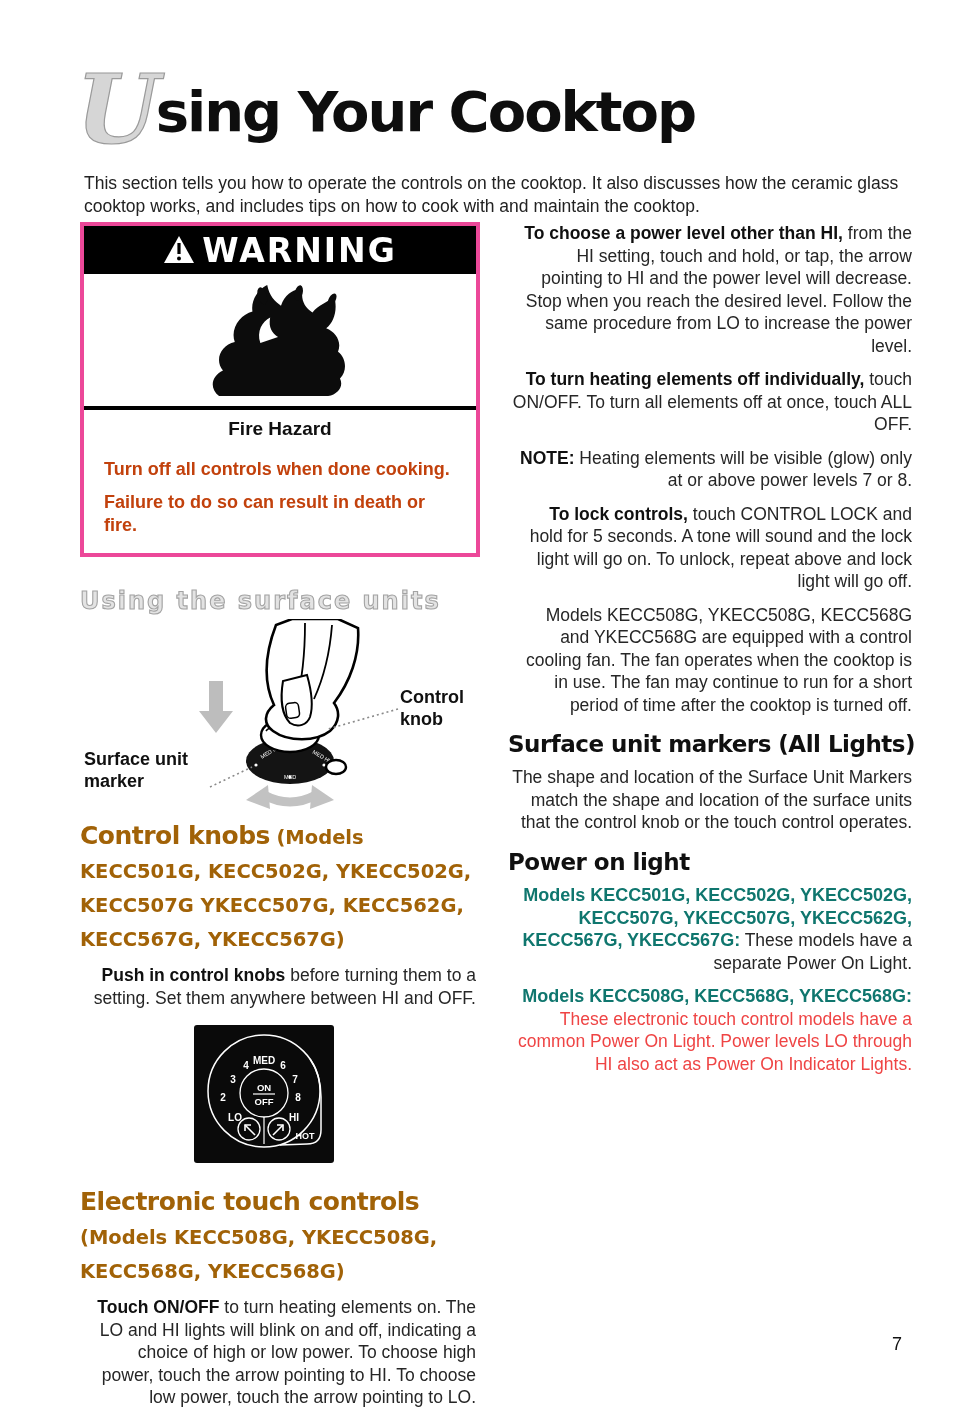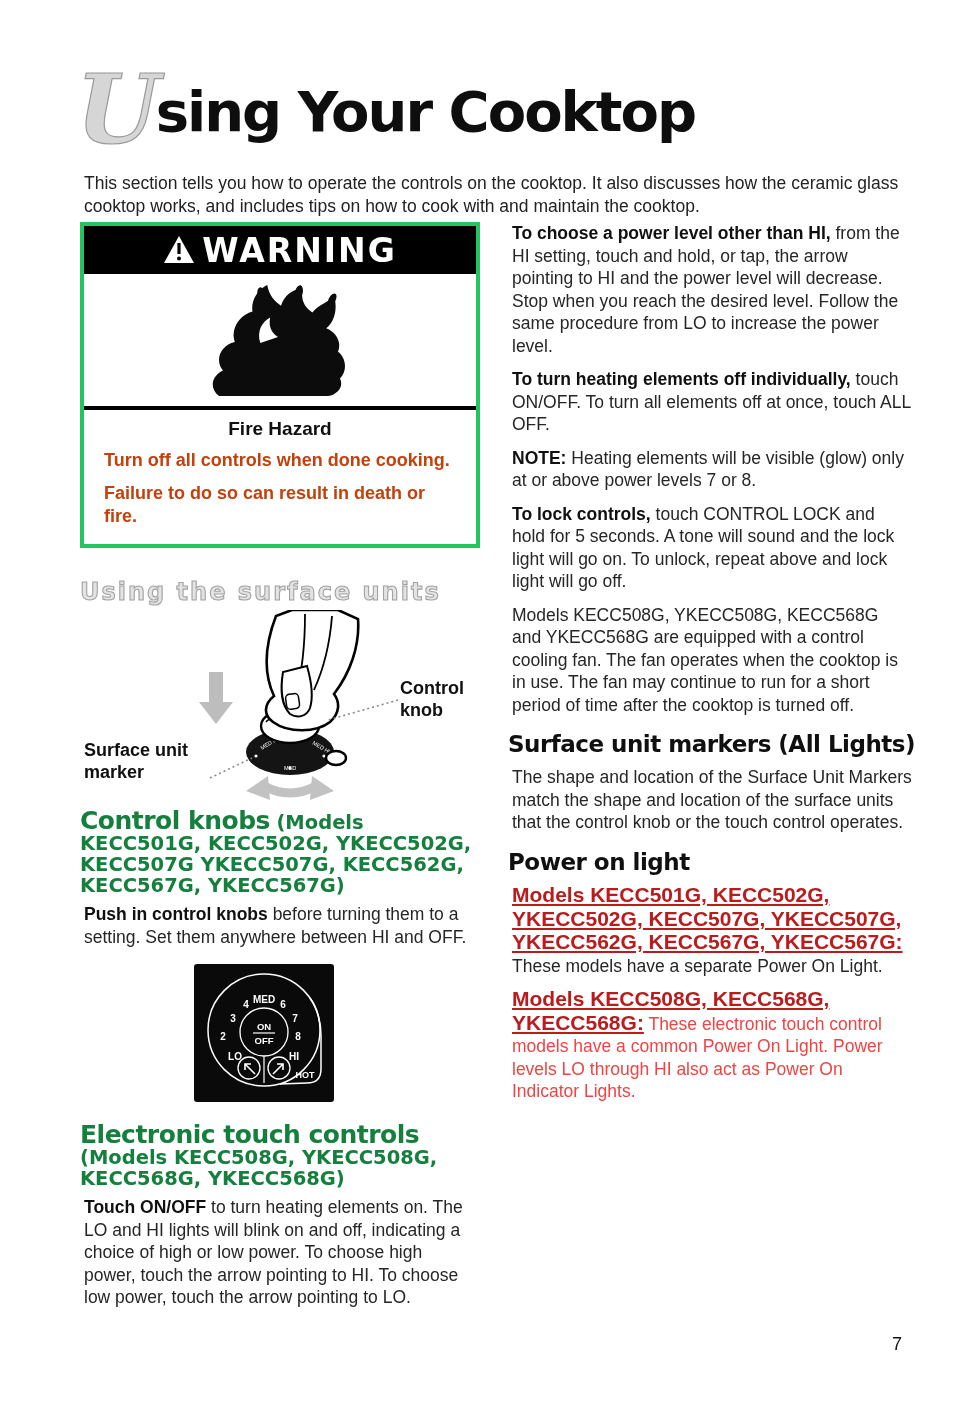--- a/index.html
+++ b/index.html
@@ -15,50 +15,50 @@
   .title .rest{
     font-family:"DejaVu Sans",sans-serif;font-weight:bold;font-size:56px;
     letter-spacing:-2px;color:#0e0e0e;}
   .intro{position:absolute;left:80px;top:168px;width:840px;font-size:17.5px;line-height:1.32;color:#222;}
 
   
   .col-left{position:absolute;left:80px;top:222px;width:400px;}
   .col-right{position:absolute;left:508px;top:218px;width:408px;}
 
   p{margin:4px;}
-  .para{font-size:17.5px;line-height:22.5px;color:#262626;margin-bottom:11px;}
+  .para{font-size:17.5px;line-height:22.5px;color:#262626;margin-bottom:11px;text-align:right;}
   .lead{font-weight:bold;color:#101010;}
-  .models-lead{font-weight:bold;color:#b91c1c;font-size:21px;text-decoration:underline;}
+  .models-lead{font-weight:bold;color:#0f766e;font-size:18px;}
   .faded{color:#ef4444;}
 
   .sec-heading{font-family:"DejaVu Sans",sans-serif;font-weight:bold;color:#101010;
     font-size:23px;line-height:1.1;margin:16px 0 9px 0;letter-spacing:-0.5px;}
 
   
-  .warn-box{border:4px solid #22c55e;background:#fff;}
+  .warn-box{border:4px solid #ec4899;background:#fff;}
   .warn-header{background:#000;color:#fff;height:48px;display:flex;align-items:center;justify-content:center;gap:7px;}
   .warn-header .warn-word{font-family:"DejaVu Sans",sans-serif;font-weight:bold;font-size:33px;letter-spacing:2px;}
   .warn-flame{height:128px;display:flex;align-items:flex-end;justify-content:center;padding-bottom:4px;}
   .warn-divider{border-top:4px solid #000;}
   .warn-body{padding:8px 16px 14px 16px;}
-  .warn-hazard{text-align:center;font-weight:bold;font-size:19px;color:#101010;margin-bottom:9px;}
+  .warn-hazard{text-align:center;font-weight:bold;font-size:19px;color:#101010;margin-bottom:18px;}
   .warn-para{font-weight:bold;font-size:18px;line-height:1.28;color:#c2410c;margin-bottom:10px;}
 
   
   .halftone{margin-top:30px;font-family:"DejaVu Sans",sans-serif;font-weight:bold;
     font-size:24px;letter-spacing:2px;color:#e3e3e3;-webkit-text-stroke:1.1px #a3a3a3;}
 
   
   .knob-fig{position:relative;height:198px;margin-top:4px;}
   .fig-label{position:absolute;font-weight:bold;font-size:18px;line-height:1.22;color:#101010;}
   .lbl-knob{left:320px;top:68px;width:80px;}
   .lbl-marker{left:4px;top:130px;width:130px;}
 
   
-  .sub-heading{font-family:"DejaVu Sans",sans-serif;font-weight:bold;color:#15803d;line-height:21px;margin-top:2px;}
+  .sub-heading{font-family:"DejaVu Sans",sans-serif;font-weight:bold;color:#a16207;line-height:34px;margin-top:2px;}
   .sub-heading .big{font-size:25px;letter-spacing:-0.5px;}
   .sub-heading .small{font-size:19.5px;}
   .after-head{margin-top:7px;}
 
   
   .touch-panel{width:140px;height:138px;background:#0a0a0a;border-radius:3px;margin:16px 0 0 114px;}
 
   .pagenum{position:absolute;left:892px;top:1334px;font-size:18px;color:#111;}
 </style>
 </head>

